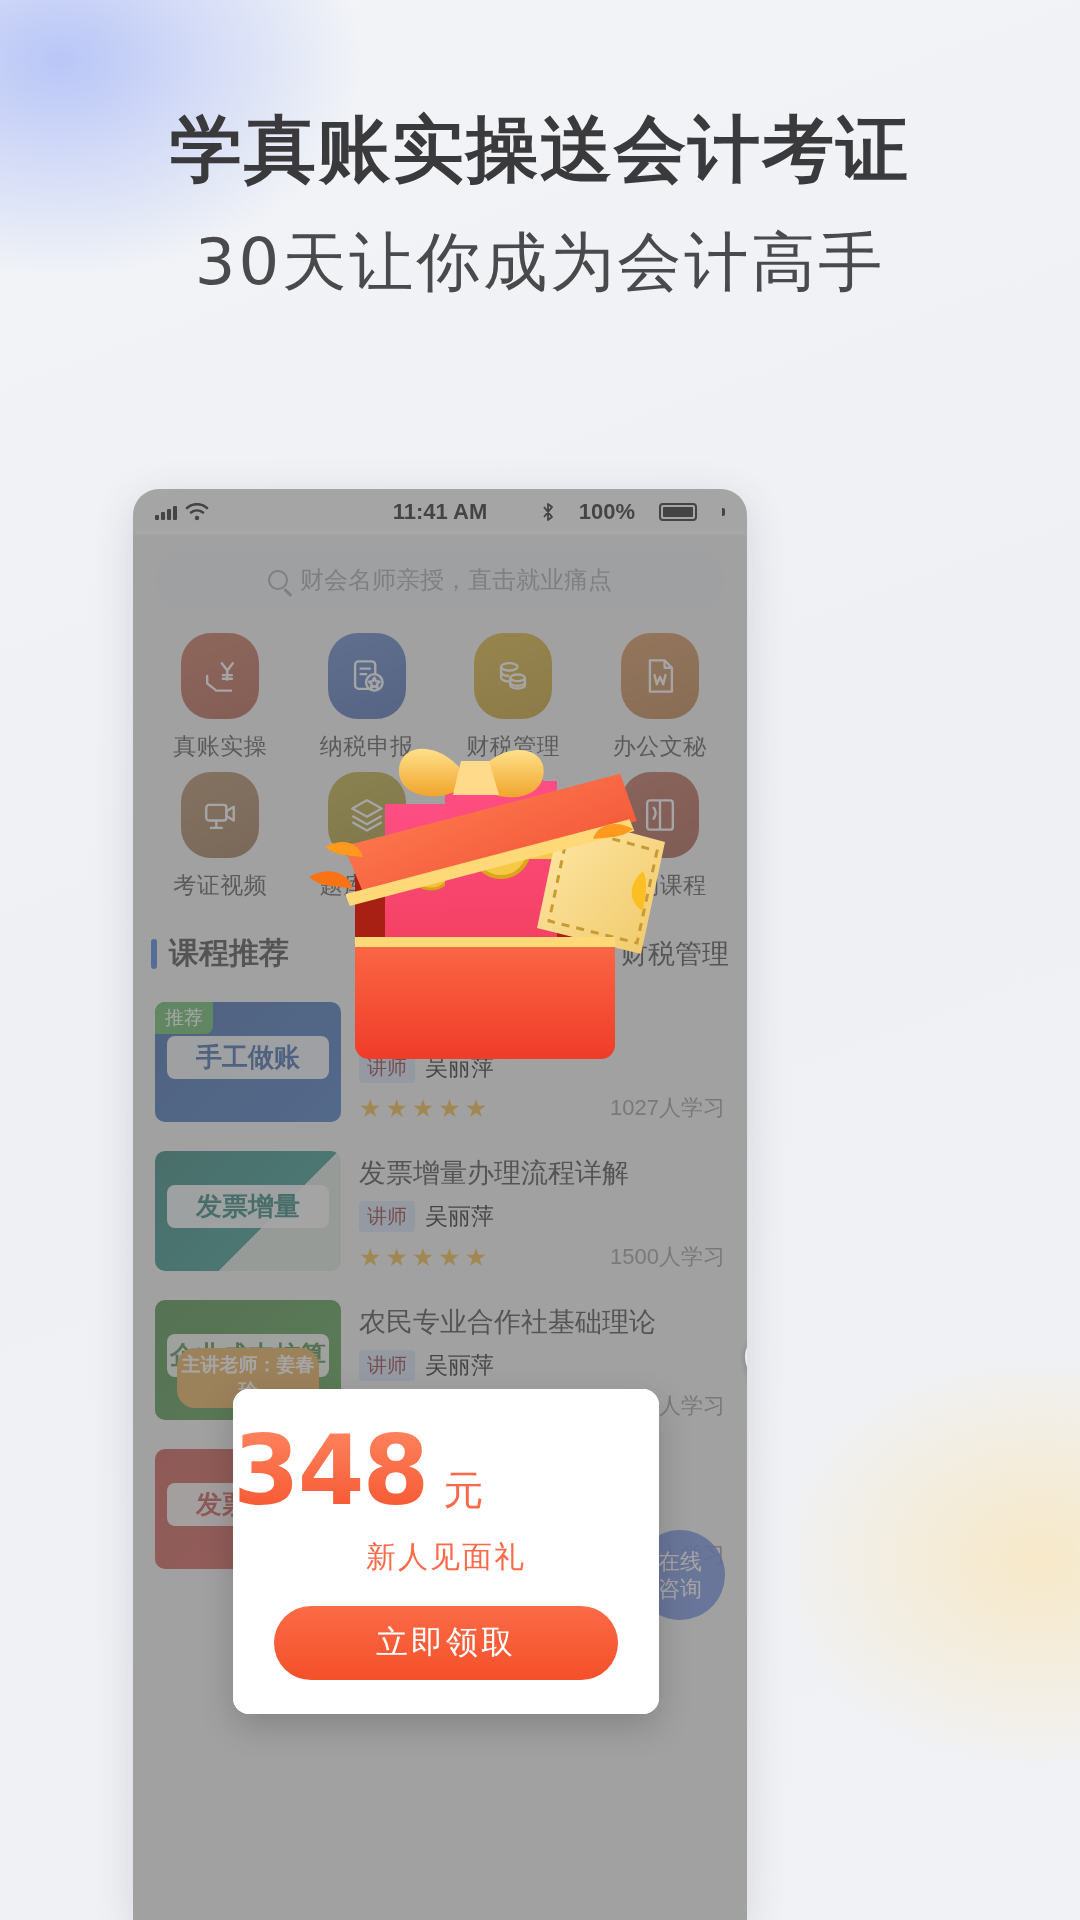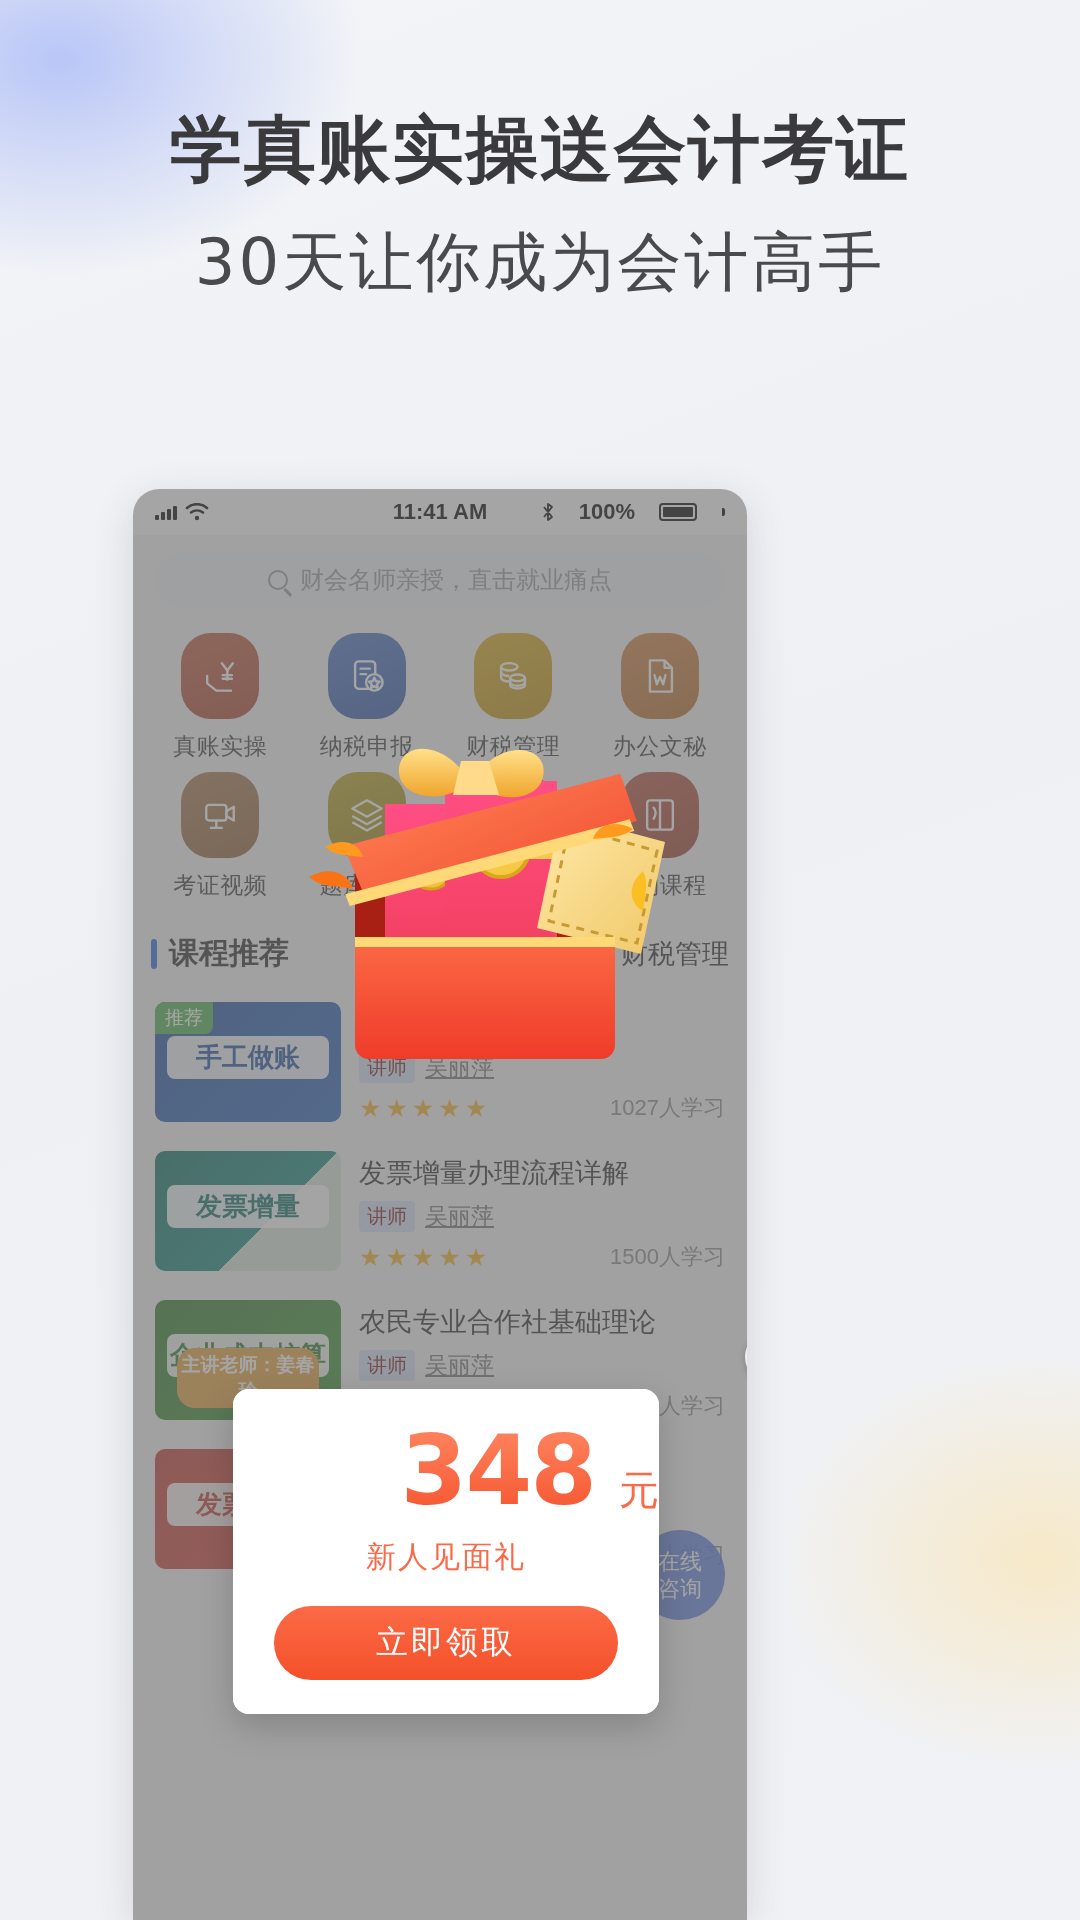--- a/index.html
+++ b/index.html
@@ -88,21 +88,21 @@
   .hot-badge::after{content:"";position:absolute;left:50%;margin-left:-7px;bottom:-9px;border:7px solid transparent;border-top-color:#e8484a;}
 
   
   .list { padding: 8px 22px 0; }
   .course { display: flex; gap: 18px; padding: 14px 0; }
   .thumb { width: 186px; height: 120px; border-radius: 10px; flex: 0 0 auto; overflow:hidden; position:relative; }
   .c-body { flex:1; min-width:0; padding-top: 4px; }
   .c-title { font-size: 27px; color:#2c2c2e; white-space:nowrap; overflow:hidden; text-overflow:ellipsis; }
   .c-meta { display:flex; align-items:center; gap:10px; margin-top: 10px; }
   .c-tag { background:#d6e0f7; color:#7f1d1d; font-size:20px; padding:2px 8px; border-radius:4px; }
-  .c-teacher { font-size: 23px; color:#737373;text-decoration:underline; }
+  .c-teacher { font-size: 23px; color:#000000; }
   .c-foot { display:flex; align-items:center; justify-content: space-between; margin-top: 10px; }
   .stars { color:#f5b427; font-size: 25px; letter-spacing: 4px; }
   .c-count { font-size: 22px; color:#8a8b8f; }
 
   .rec-badge { position:absolute; left:0; top:0; background:#4caf50; color:#fff; font-size:19px; padding:3px 10px; border-bottom-right-radius:8px; z-index:3;}
 
   
   .th1 { background: linear-gradient(135deg,#1f4f9c 0%,#2a63bb 100%); }
   .th2 { background: linear-gradient(135deg,#0f6f63 0%,#14857a 60%,#d7e5de 60%); }
   .th3 { background: linear-gradient(135deg,#2f7a2a 0%,#3f9434 100%); }
@@ -136,21 +136,21 @@
   .card {
     position:absolute; left: 100px; top: 900px; width: 426px;
     border-radius: 16px; overflow: hidden; background:#fff;
     box-shadow: 0 12px 34px rgba(0,0,0,.18);
   }
   .card-head {
     background: linear-gradient(180deg,#fc6a45 0%,#f95a38 100%);
     color:#fff; font-size: 30px; text-align:center; padding: 22px 0 24px; letter-spacing: 2px;
   }
   .card-body { background:#fff; padding: 26px 0 34px; text-align:center; }
-  .price-row { display:flex; align-items:baseline; justify-content:flex-end; gap: 24px; }
+  .price-row { display:flex; align-items:baseline; justify-content:flex-start; gap: 16px; }
   .price {
     font-size: 96px; font-weight: 900; letter-spacing: -2px;
     background: linear-gradient(180deg,#ff8a65 0%,#f4502a 100%);
     -webkit-background-clip: text; background-clip: text; color: transparent;
     font-family: "DejaVu Sans", "Liberation Sans", sans-serif;
   }
   .price-unit { font-size: 40px; color:#fb6a48; }
   .price-sub { margin-top: 10px; font-size: 30px; color:#fb6a48; letter-spacing: 2px; }
   .cta {
     margin: 28px auto 0; width: 344px; height: 74px; border-radius: 37px;

